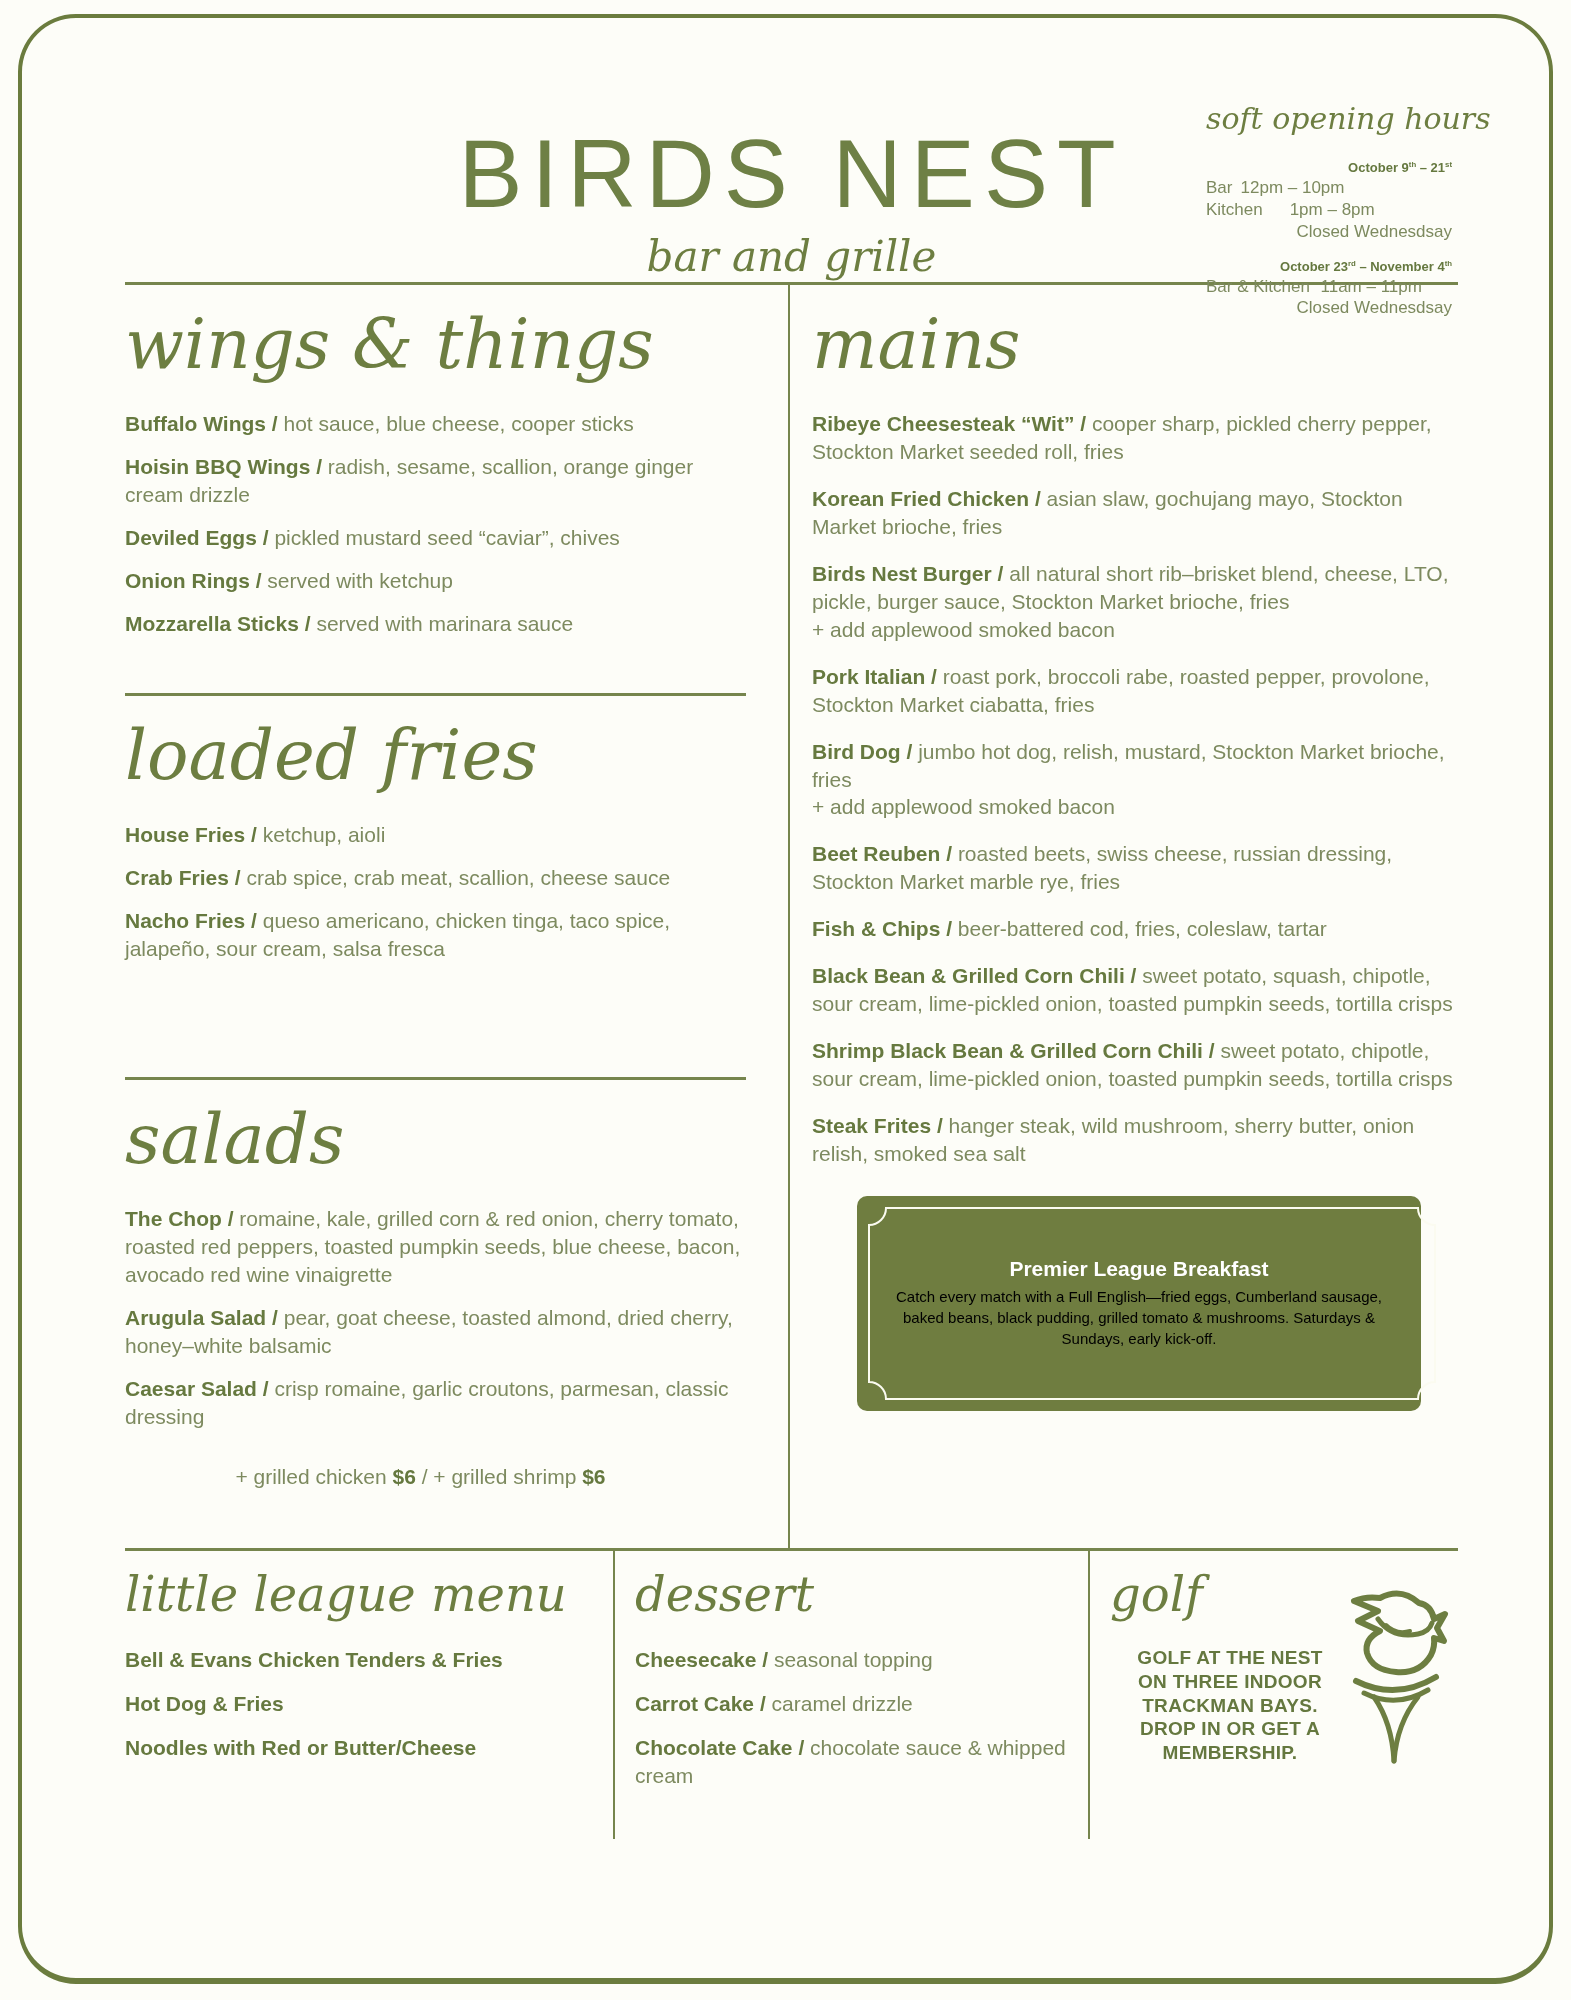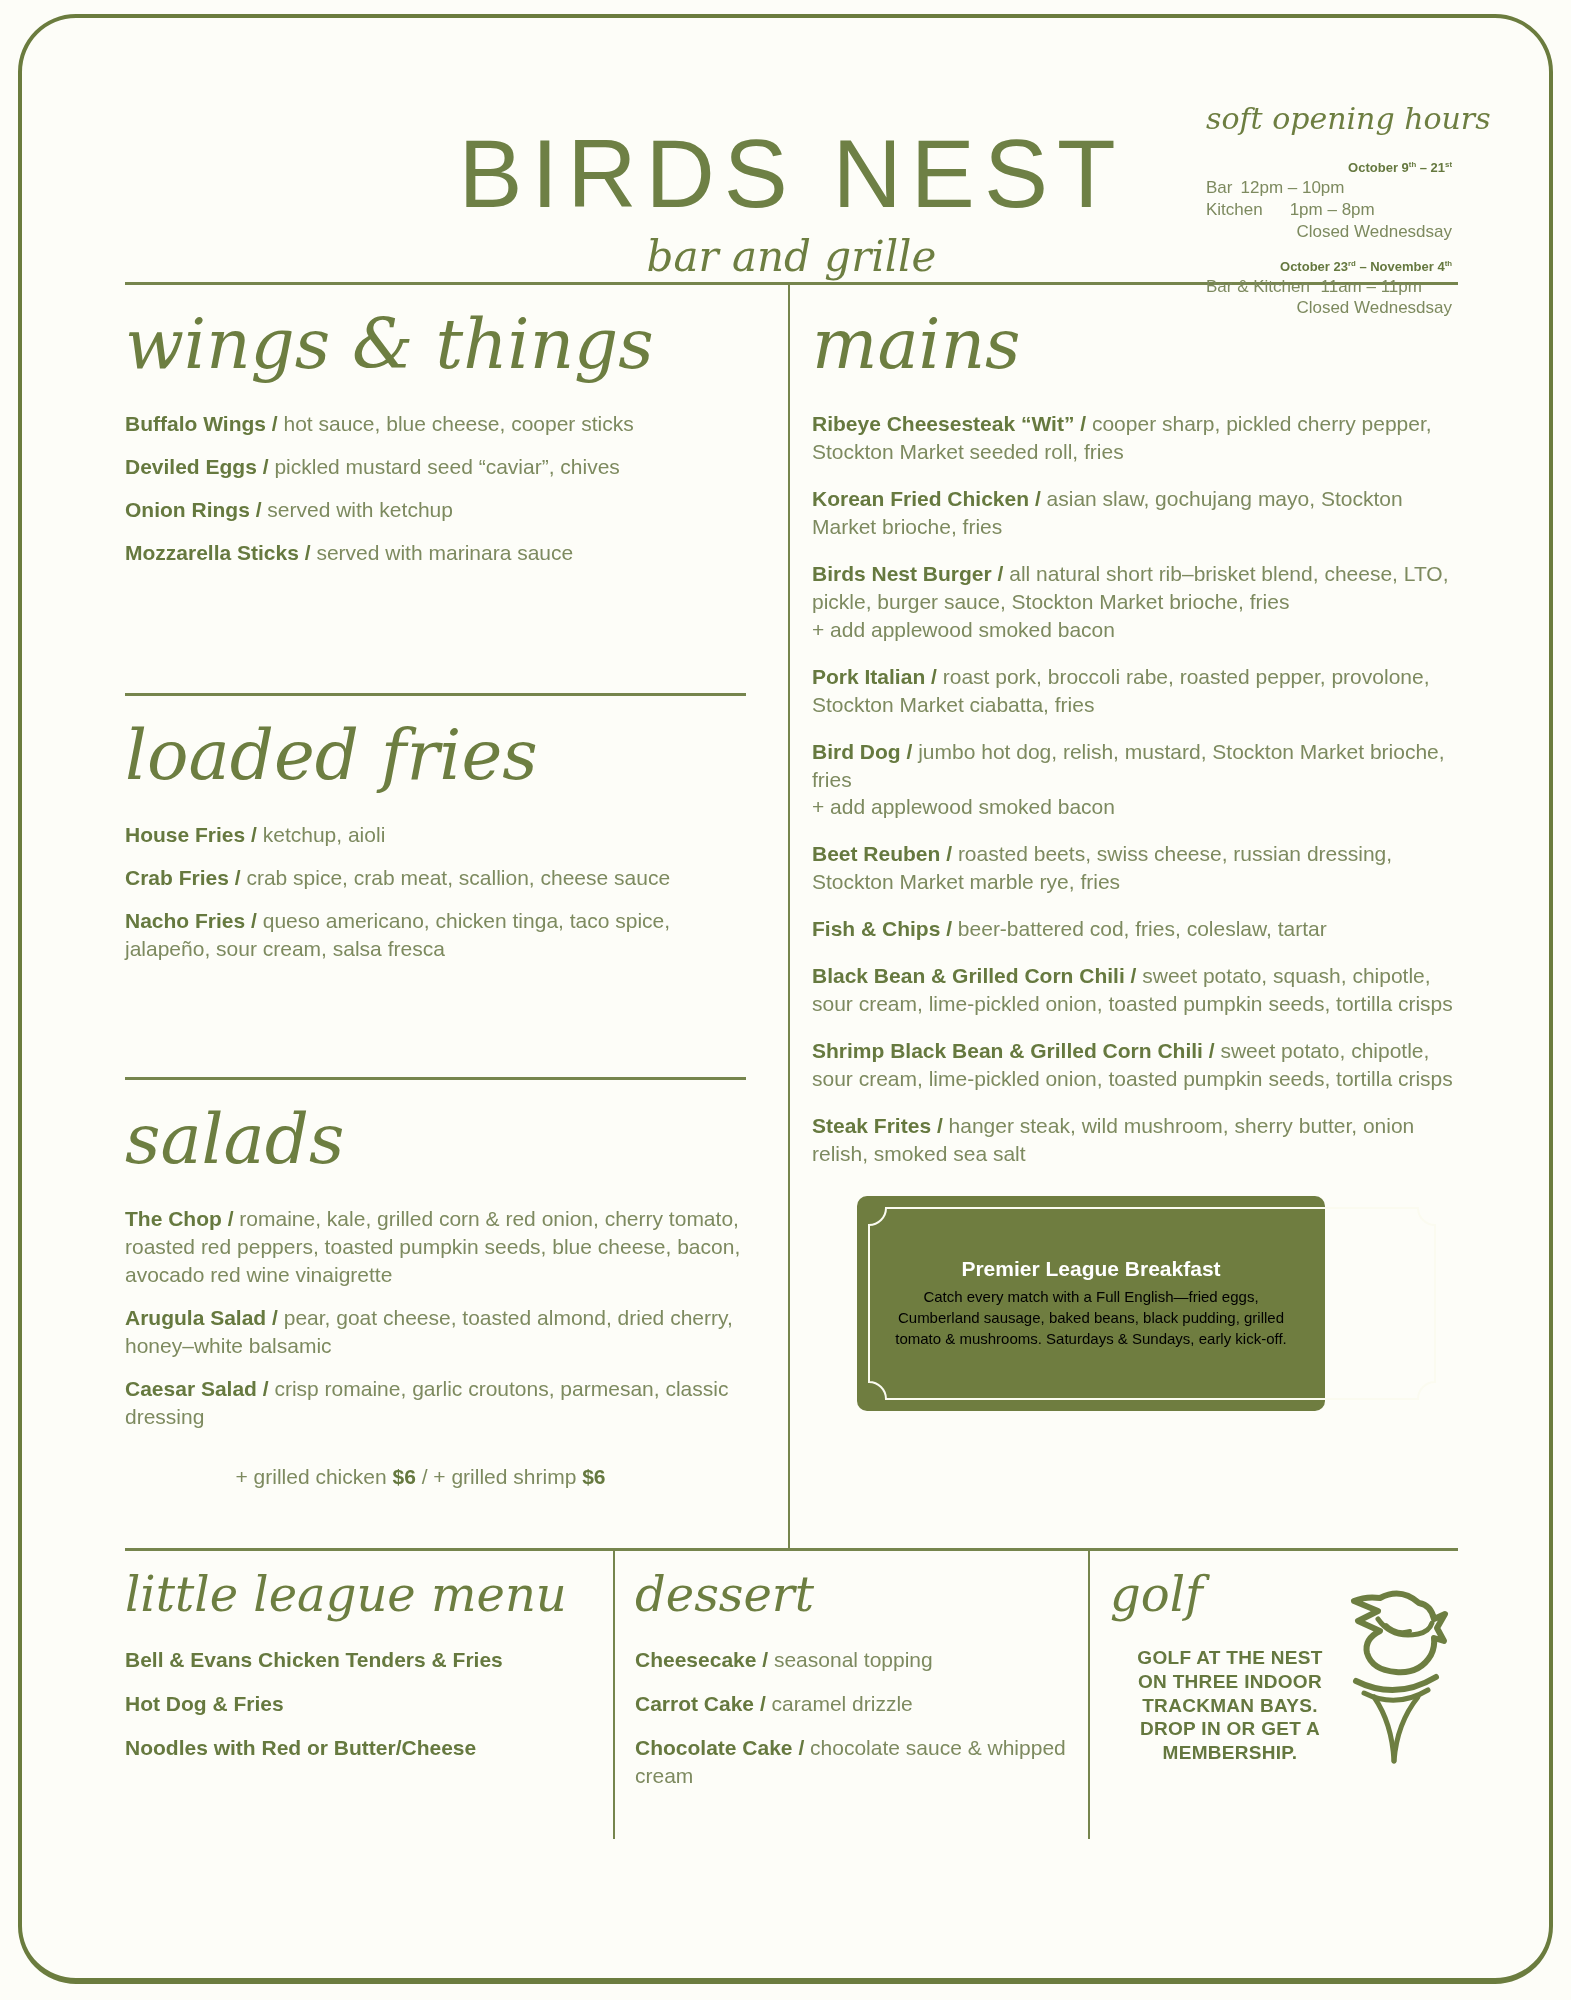--- a/index.html
+++ b/index.html
@@ -45,21 +45,21 @@
   .sec-fries{height:361px;box-sizing:border-box;}
   .items .item{margin-bottom:15px;font-size:21px;line-height:1.33;}
   .iname{font-weight:bold;color:#66793f;}
   .idesc{color:#7d8a5f;}
   .iextra{color:#7d8a5f;}
   .col-right .items .item{margin-bottom:19px;}
   .addon-line{margin-top:34px;text-align:center;font-size:21px;color:#7d8a5f;padding-right:30px;}
   .addon-line b{color:#65783f;}
   
   .bbox{
-    position:relative;margin:28px 0 0 45px;width:468px;height:215px;box-sizing:border-box;
+    position:relative;margin:28px 0 0 45px;width:564px;height:215px;box-sizing:border-box;
     background:#6f7d40;border-radius:10px;
     display:flex;flex-direction:column;justify-content:center;
     text-align:center;padding:20px 24px;
   }
   .bbox-border{position:absolute;left:11px;top:11px;}
   .bbox-title{font-size:21px;font-weight:bold;color:#ffffff;margin-bottom:6px;position:relative;}
   .bbox-body{font-size:15px;line-height:1.38;color:#000000;position:relative;}
   
   .bottom{display:flex;height:288px;}
   .b-col{box-sizing:border-box;}
@@ -117,20 +117,21 @@
   </header>
 
   <hr class="rule">
 
   <main class="cols">
     <div class="col-left">
       <section class="sec-wings">
         <h2 class="sec-h script">wings &amp; things</h2>
         <div class="items">
             <div class="item"><span class="iname">Buffalo Wings / </span><span class="idesc">hot sauce, blue cheese, cooper sticks</span></div>
+            <div class="item"><span class="iname">Hoisin BBQ Wings / </span><span class="idesc">radish, sesame, scallion, orange ginger cream drizzle</span></div>
             <div class="item"><span class="iname">Deviled Eggs / </span><span class="idesc">pickled mustard seed “caviar”, chives</span></div>
             <div class="item"><span class="iname">Onion Rings / </span><span class="idesc">served with ketchup</span></div>
             <div class="item"><span class="iname">Mozzarella Sticks / </span><span class="idesc">served with marinara sauce</span></div>
           </div>
       </section>
       <hr class="rule">
       <section class="sec-fries">
         <h2 class="sec-h script">loaded fries</h2>
         <div class="items">
             <div class="item"><span class="iname">House Fries / </span><span class="idesc">ketchup, aioli</span></div>

